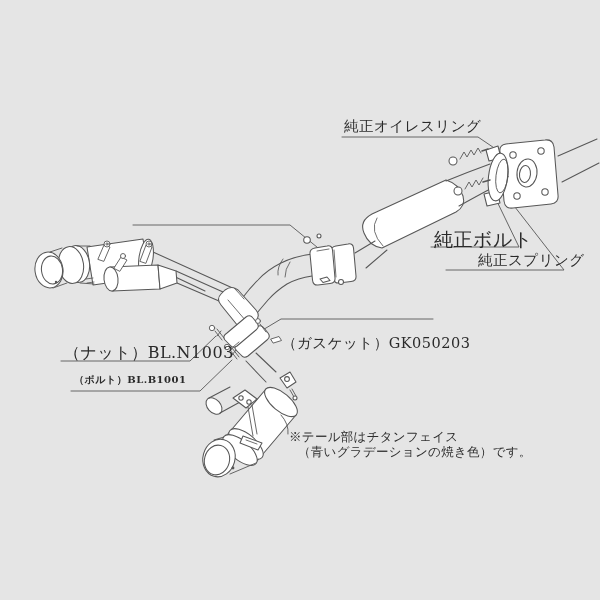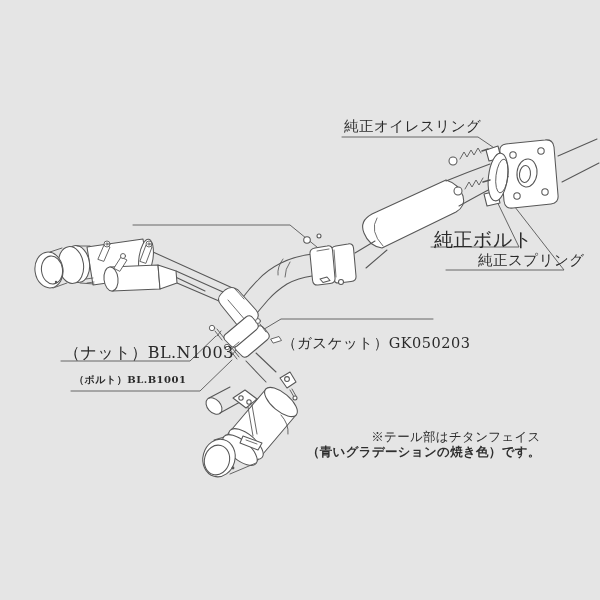--- a/index.html
+++ b/index.html
@@ -21,23 +21,23 @@
   }
   .lbl-oiles   {left:344px;top:118px;font-size:14.5px;}
   .lbl-gk060215{left:135px;top:205px;font-size:14.5px;}
   .lbl-bolt    {left:434px;top:229px;font-size:19px;}
   .lbl-spring  {left:449px;top:252px;font-size:14.5px;margin-left:29px;}
   .lbl-gk050203{left:282px;top:301px;font-size:14.5px;margin-top:34px;}
   .lbl-nut     {left:64px; top:344px;font-size:16px;}
   .lbl-bolt2   {left:74px; top:374px;font-size:10px;font-weight:bold;}
   .note{
     position:absolute;left:289px;top:429px;
-    font-size:12.5px;color:#2f2f2f;letter-spacing:0.3px;line-height:1.22;text-align:right;
+    font-size:12.5px;color:#2f2f2f;letter-spacing:0.3px;line-height:1.22;
   }
-  .note .l2{margin-left:18px;font-weight:bold;}
+  .note .l2{margin-left:9px;}
 </style>
 </head>
 <body>
 
 <div class="stage">
 
   <svg width="600" height="600" viewBox="0 0 600 600">
     <g stroke="#575757" fill="none" stroke-width="1.05" stroke-linecap="round" stroke-linejoin="round">
 
       <g stroke-width="0.9">

